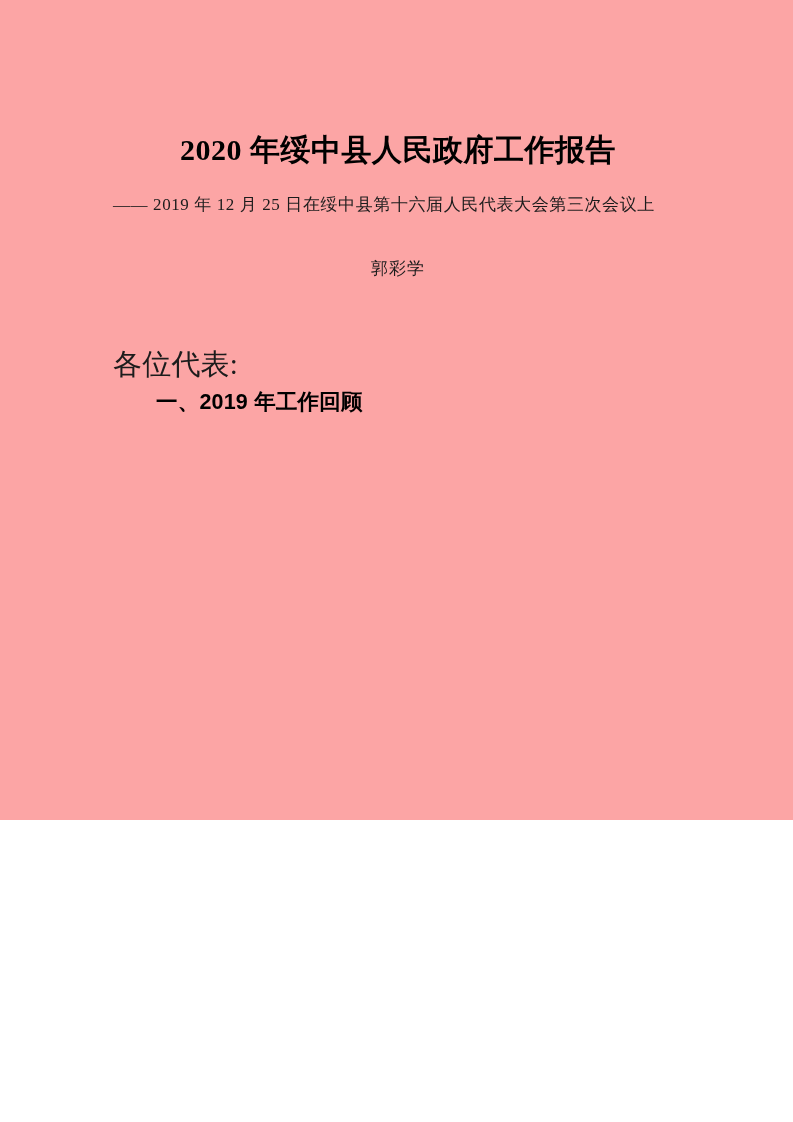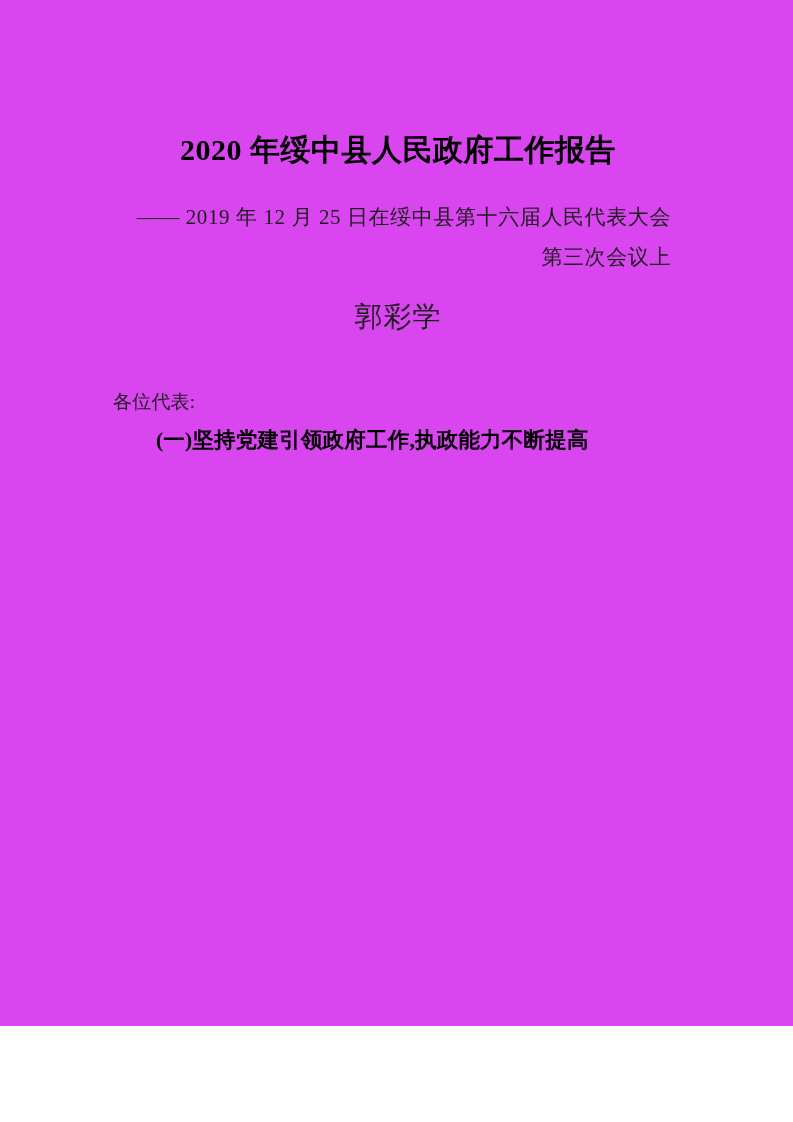--- a/index.html
+++ b/index.html
@@ -7,22 +7,22 @@
     padding: 0;
     background: #ffffff;
   }
   body {
     font-family: "Liberation Serif", "DejaVu Serif", serif;
     color: #1a1a1a;
   }
   .page {
     position: relative;
     width: 793px;
-    height: 1026px;
-    background: #d946ef;
+    height: 820px;
+    background: #fca5a5;
     overflow: hidden;
     box-sizing: border-box;
   }
   .content {
     position: absolute;
     left: 113px;
     top: 0;
     width: 570px;
   }
 
@@ -32,48 +32,48 @@
     padding-top: 131px;
     text-align: center;
     font-family: "Liberation Serif", "DejaVu Serif", serif;
     font-weight: bold;
     font-size: 30px;
     line-height: 38px;
     letter-spacing: 0.5px;
     color: #000000;
   }
   .doc-subtitle {
-    margin: 12px;
+    margin: 0;
     padding-top: 16px;
-    text-align: right;
+    text-align: left;
     font-family: "Liberation Serif", "DejaVu Serif", serif;
-    font-size: 21px;
+    font-size: 17px;
     line-height: 40px;
     color: #1c1c1c;
     letter-spacing: 0.6px;
   }
   .doc-author {
-    margin: 6px;
+    margin: 16px;
     padding-top: 10px;
     text-align: center;
     font-family: "Liberation Serif", "DejaVu Serif", serif;
-    font-size: 28px;
+    font-size: 17px;
     line-height: 36px;
     color: #1c1c1c;
     letter-spacing: 1px;
   }
 
   
   .body-block {
     padding-top: 42px;
   }
   p.para {
     margin: 0;
     font-family: "Liberation Serif", "DejaVu Serif", serif;
-    font-size: 19px;
+    font-size: 29px;
     line-height: 38px;
     text-align: justify;
     text-justify: inter-ideograph;
     color: #1c1c1c;
     letter-spacing: 0.2px;
   }
   p.salutation {
     text-indent: 0;
   }
   p.indent {
@@ -110,20 +110,20 @@
 
     <p class="doc-subtitle">—— 2019 年 12 月 25 日在绥中县第十六届人民代表大会第三次会议上</p>
 
     <p class="doc-author">郭彩学</p>
 
     <div class="body-block">
 
       <p class="para salutation">各位代表:</p>
 
 
+      <h2 class="section-heading">一、2019 年工作回顾</h2>
 
 
 
-      <h3 class="sub-heading">(一)坚持党建引领政府工作,执政能力不断提高</h3>
 
     </div>
   </div>
 </div>
 
 </body></html>

